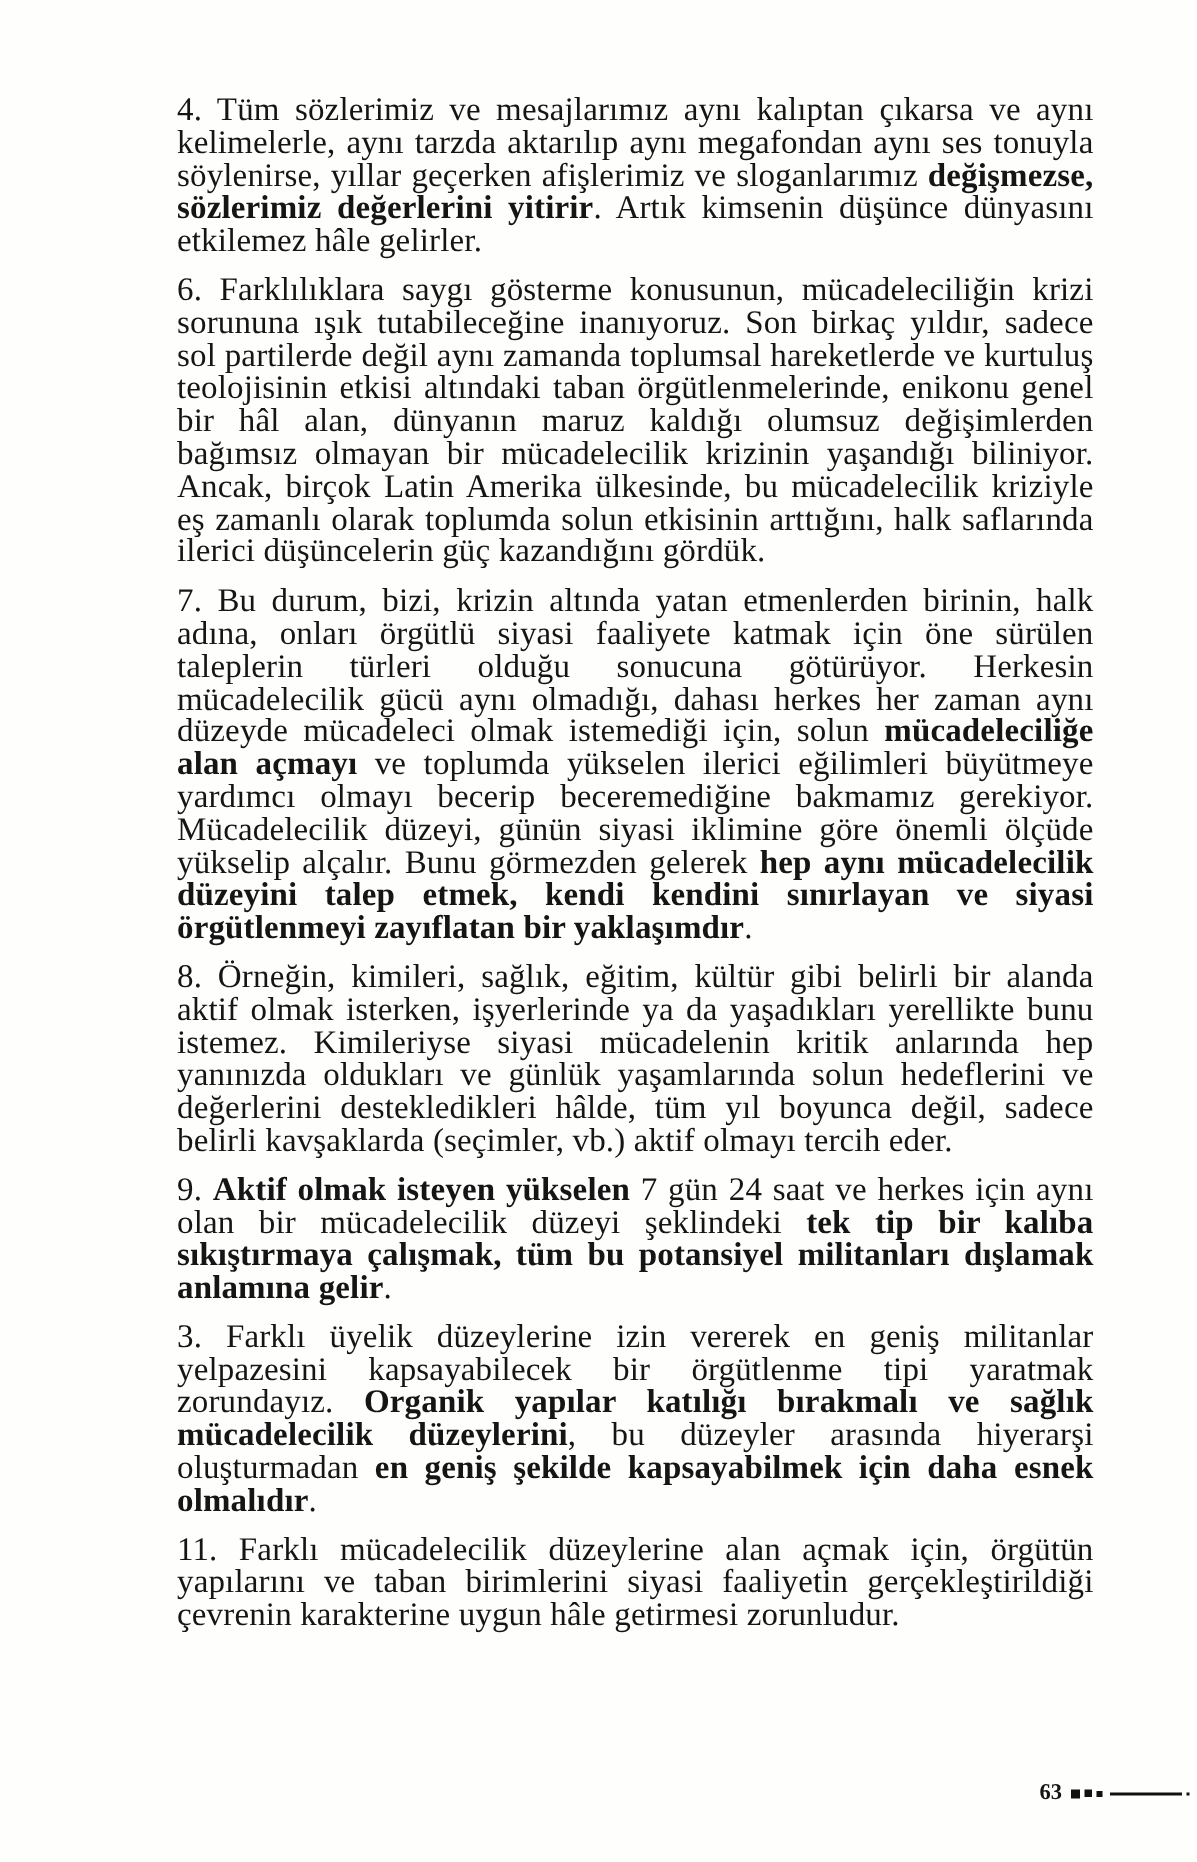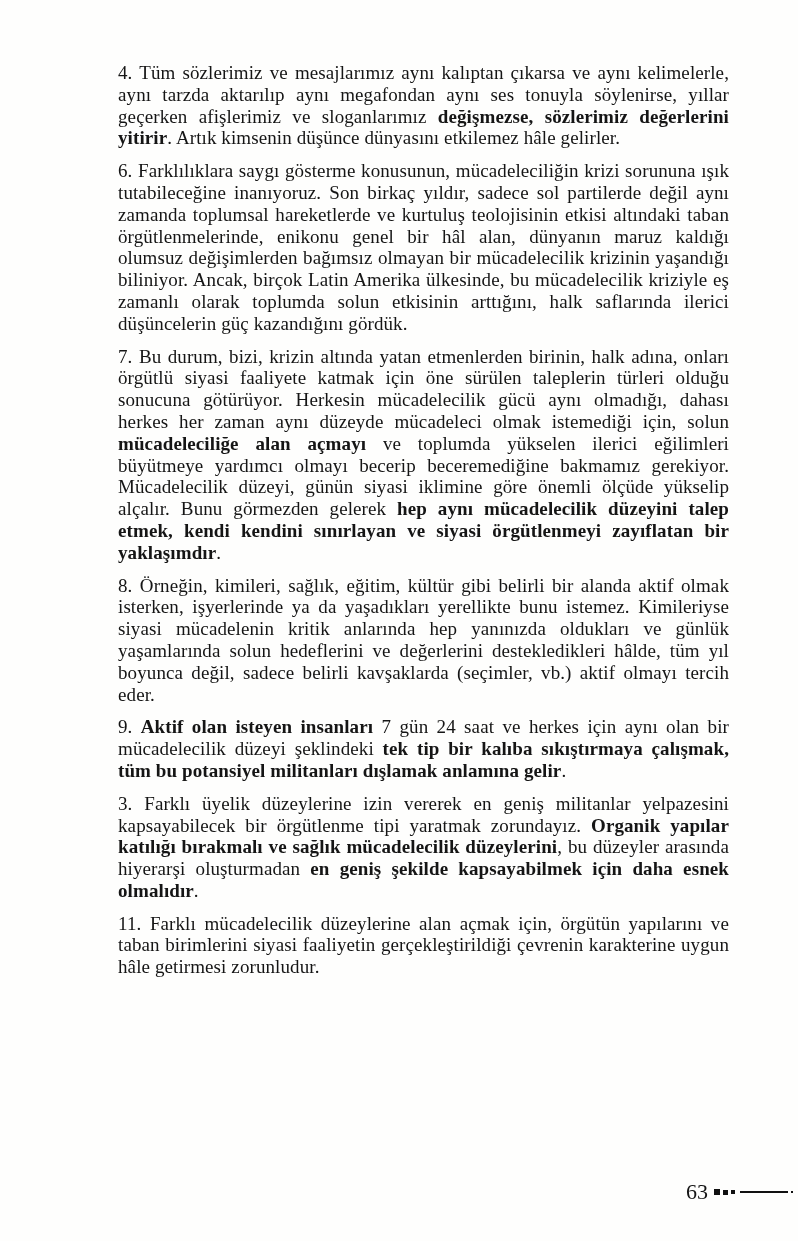--- a/index.html
+++ b/index.html
@@ -14,59 +14,59 @@
     color: #151515;
   }
   .text-block {
     position: absolute;
     left: 118px;
     top: 62px;
     width: 611px;
   }
   .para {
     margin: 0 0 11px 0;
-    font-size: 19px;
+    font-size: 22px;
     line-height: 21.8px;
     text-align: justify;
     letter-spacing: 0.1px;
   }
   .para:last-child { margin-bottom: 12px; }
   .para b { font-weight: 700; }
   .page-footer {
     position: absolute;
     right: 5px;
     bottom: 38px;
     display: flex;
     align-items: center;
     gap: 6px;
   }
   .page-number {
-    font-weight: 400;
-    font-size: 22px;
+    font-weight: 700;
+    font-size: 15px;
     line-height: 1;
   }
   .ornament { display: flex; align-items: center; gap: 3px; }
   .sq { display: inline-block; background: #111; }
   .sq1 { width: 6px; height: 6px; }
   .sq2 { width: 5px; height: 5px; }
   .sq3 { width: 4px; height: 4px; }
   .rule { display: inline-block; width: 48px; height: 2px; background: #111; margin-left: 2px; }
   .dot { display: inline-block; width: 2px; height: 2px; background: #111; }
 </style>
 </head>
 <body>
 
 <div class="book-page">
 
   <main class="text-block" id="paragraphs">
       <p class="para"><span>4. Tüm sözlerimiz ve mesajlarımız aynı kalıptan çıkarsa ve aynı kelimelerle, aynı tarzda aktarılıp aynı megafondan aynı ses tonuyla söylenirse, yıllar geçerken afişlerimiz ve sloganlarımız </span><b>değişmezse, sözlerimiz değerlerini yitirir</b><span>. Artık kimsenin düşünce dünyasını etkilemez hâle gelirler.</span></p>
       <p class="para"><span>6. Farklılıklara saygı gösterme konusunun, mücadeleciliğin krizi sorununa ışık tutabileceğine inanıyoruz. Son birkaç yıldır, sadece sol partilerde değil aynı zamanda toplumsal hareketlerde ve kurtuluş teolojisinin etkisi altındaki taban örgütlenmelerinde, enikonu genel bir hâl alan, dünyanın maruz kaldığı olumsuz değişimlerden bağımsız olmayan bir mücadelecilik krizinin yaşandığı biliniyor. Ancak, birçok Latin Amerika ülkesinde, bu mücadelecilik kriziyle eş zamanlı olarak toplumda solun etkisinin arttığını, halk saflarında ilerici düşüncelerin güç kazandığını gördük.</span></p>
       <p class="para"><span>7. Bu durum, bizi, krizin altında yatan etmenlerden birinin, halk adına, onları örgütlü siyasi faaliyete katmak için öne sürülen taleplerin türleri olduğu sonucuna götürüyor. Herkesin mücadelecilik gücü aynı olmadığı, dahası herkes her zaman aynı düzeyde mücadeleci olmak istemediği için, solun </span><b>mücadeleciliğe alan açmayı</b><span> ve toplumda yükselen ilerici eğilimleri büyütmeye yardımcı olmayı becerip beceremediğine bakmamız gerekiyor. Mücadelecilik düzeyi, günün siyasi iklimine göre önemli ölçüde yükselip alçalır. Bunu görmezden gelerek </span><b>hep aynı mücadelecilik düzeyini talep etmek, kendi kendini sınırlayan ve siyasi örgütlenmeyi zayıflatan bir yaklaşımdır</b><span>.</span></p>
       <p class="para"><span>8. Örneğin, kimileri, sağlık, eğitim, kültür gibi belirli bir alanda aktif olmak isterken, işyerlerinde ya da yaşadıkları yerellikte bunu istemez. Kimileriyse siyasi mücadelenin kritik anlarında hep yanınızda oldukları ve günlük yaşamlarında solun hedeflerini ve değerlerini destekledikleri hâlde, tüm yıl boyunca değil, sadece belirli kavşaklarda (seçimler, vb.) aktif olmayı tercih eder.</span></p>
-      <p class="para"><span>9. </span><b>Aktif olan isteyen insanları</b><span> 7 gün 24 saat ve herkes için aynı olan bir mücadelecilik düzeyi şeklindeki </span><b>tek tip bir kalıba sıkıştırmaya çalışmak, tüm bu potansiyel militanları dışlamak anlamına gelir</b><span>.</span></p>
+      <p class="para"><span>9. </span><b>Aktif olmak isteyen yükselen</b><span> 7 gün 24 saat ve herkes için aynı olan bir mücadelecilik düzeyi şeklindeki </span><b>tek tip bir kalıba sıkıştırmaya çalışmak, tüm bu potansiyel militanları dışlamak anlamına gelir</b><span>.</span></p>
       <p class="para"><span>3. Farklı üyelik düzeylerine izin vererek en geniş militanlar yelpazesini kapsayabilecek bir örgütlenme tipi yaratmak zorundayız. </span><b>Organik yapılar katılığı bırakmalı ve sağlık mücadelecilik düzeylerini</b><span>, bu düzeyler arasında hiyerarşi oluşturmadan </span><b>en geniş şekilde kapsayabilmek için daha esnek olmalıdır</b><span>.</span></p>
       <p class="para"><span>11. Farklı mücadelecilik düzeylerine alan açmak için, örgütün yapılarını ve taban birimlerini siyasi faaliyetin gerçekleştirildiği çevrenin karakterine uygun hâle getirmesi zorunludur.</span></p>
     </main>
 
   <footer class="page-footer">
     <span class="page-number">63</span>
     <span class="ornament">
       <i class="sq sq1"></i>
       <i class="sq sq2"></i>
       <i class="sq sq3"></i>

